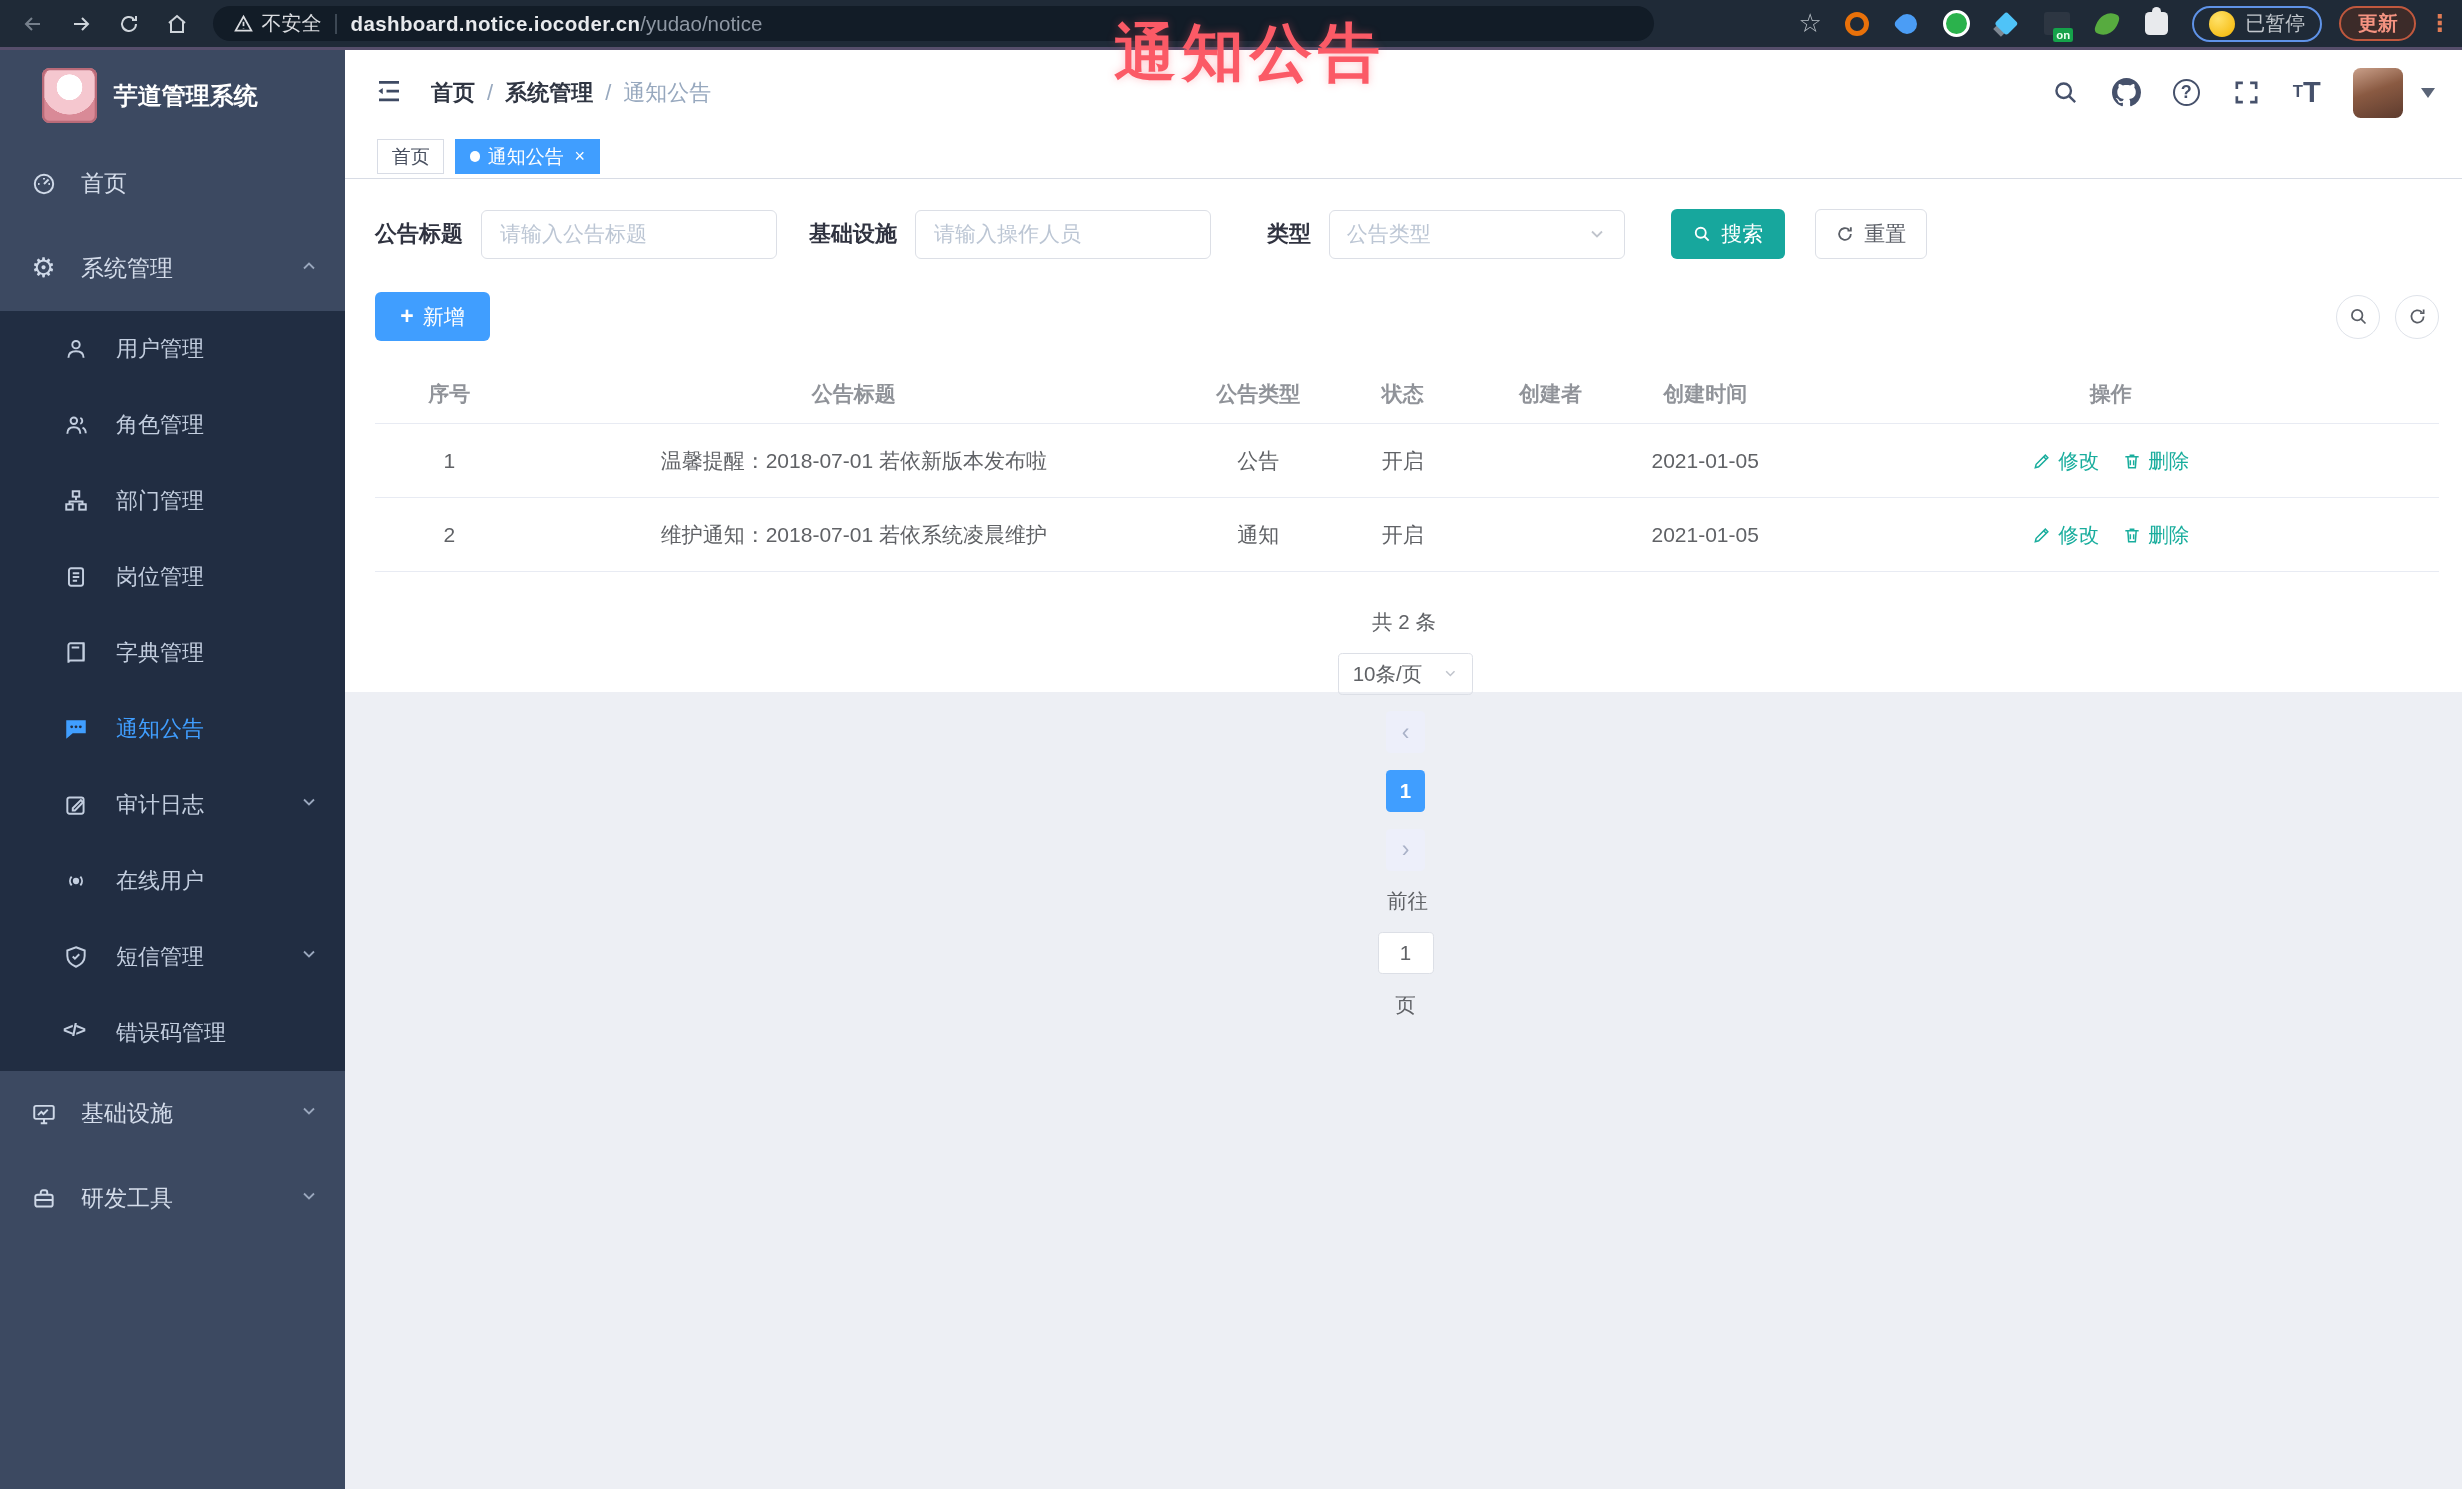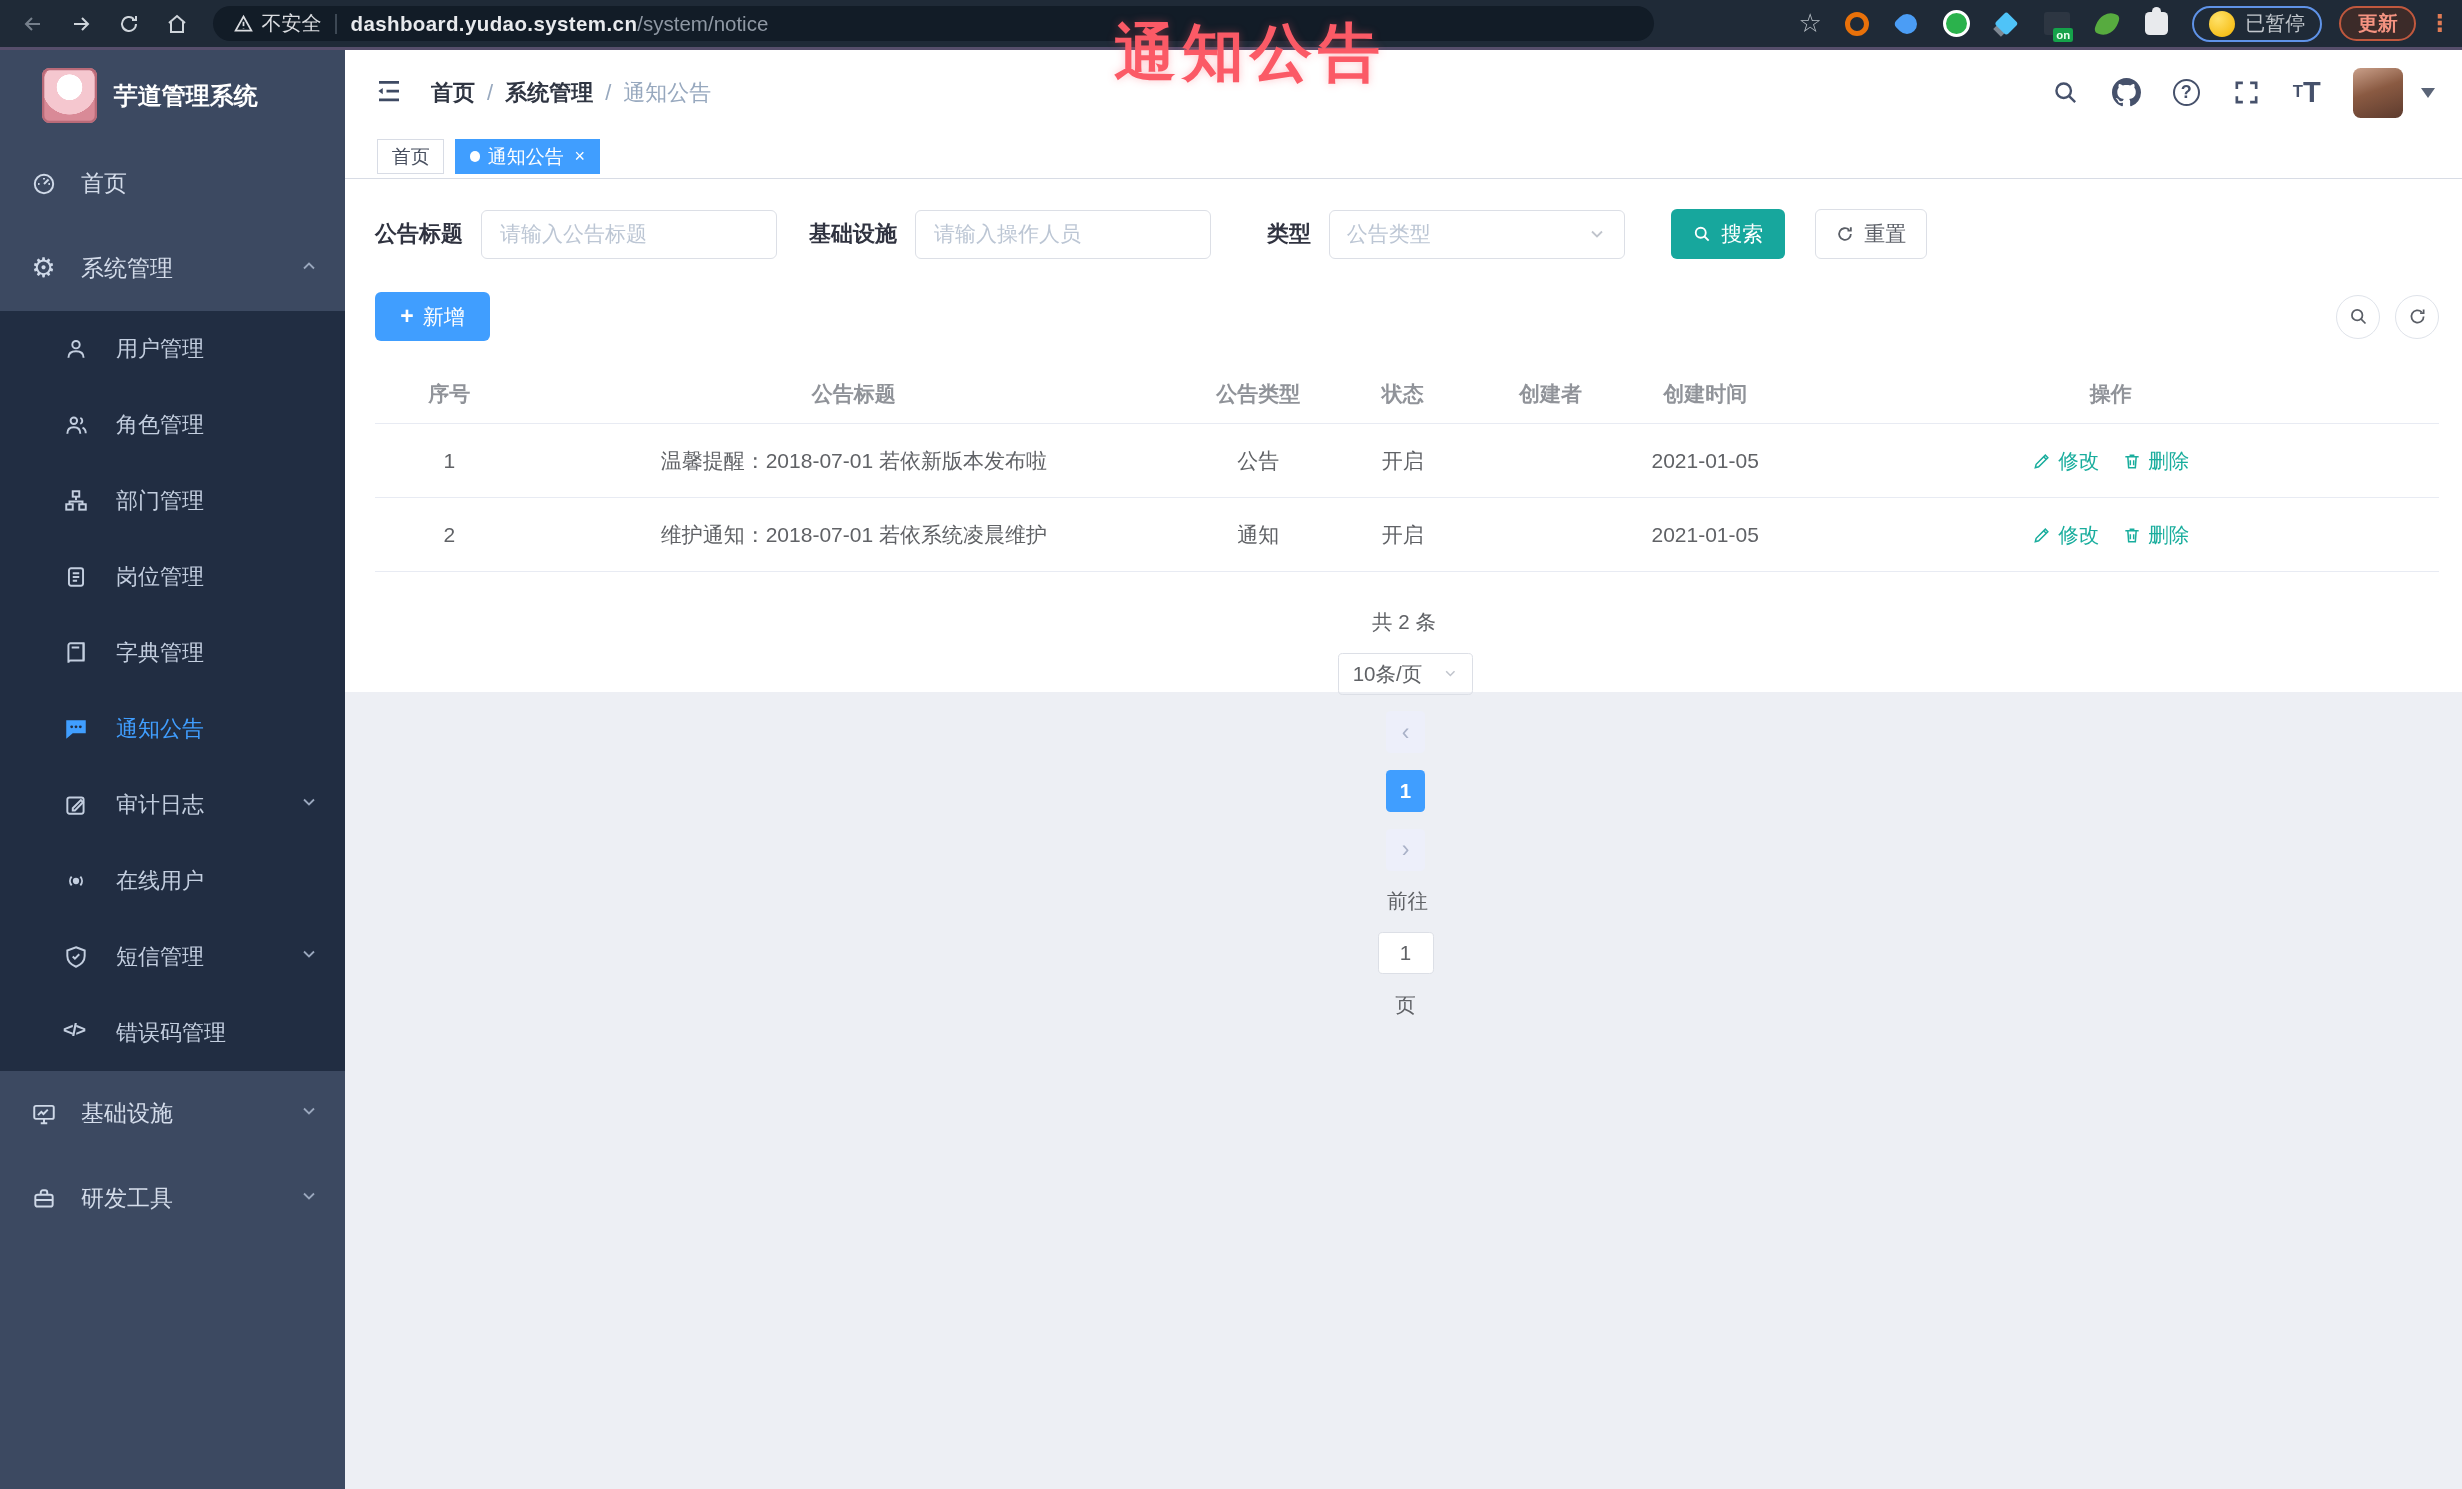--- a/index.html
+++ b/index.html
@@ -158,22 +158,22 @@
         </svg>
       </div>
     <div class="url-pill">
       <svg viewBox="0 0 24 24" fill="none" stroke="currentColor" stroke-width="2">
           <path d="M12 4l9 16H3z"></path>
           <path d="M12 10v5"></path>
           <path d="M12 17.5v.5"></path>
         </svg>
       <span class="sec-text">不安全</span>
       <span class="pill-sep"></span>
-      <span class="url-host">dashboard.yudao.system.cn</span>
-      <span class="url-path">/system/notice</span>
+      <span class="url-host">dashboard.notice.iocoder.cn</span>
+      <span class="url-path">/yudao/notice</span>
     </div>
     <div class="brw-right">
       <span class="star">☆</span>
       <div class="ext">
           <div class="ring"></div>
         </div>
       <div class="ext">
           <div class="drop"></div>
         </div>
       <div class="ext">

